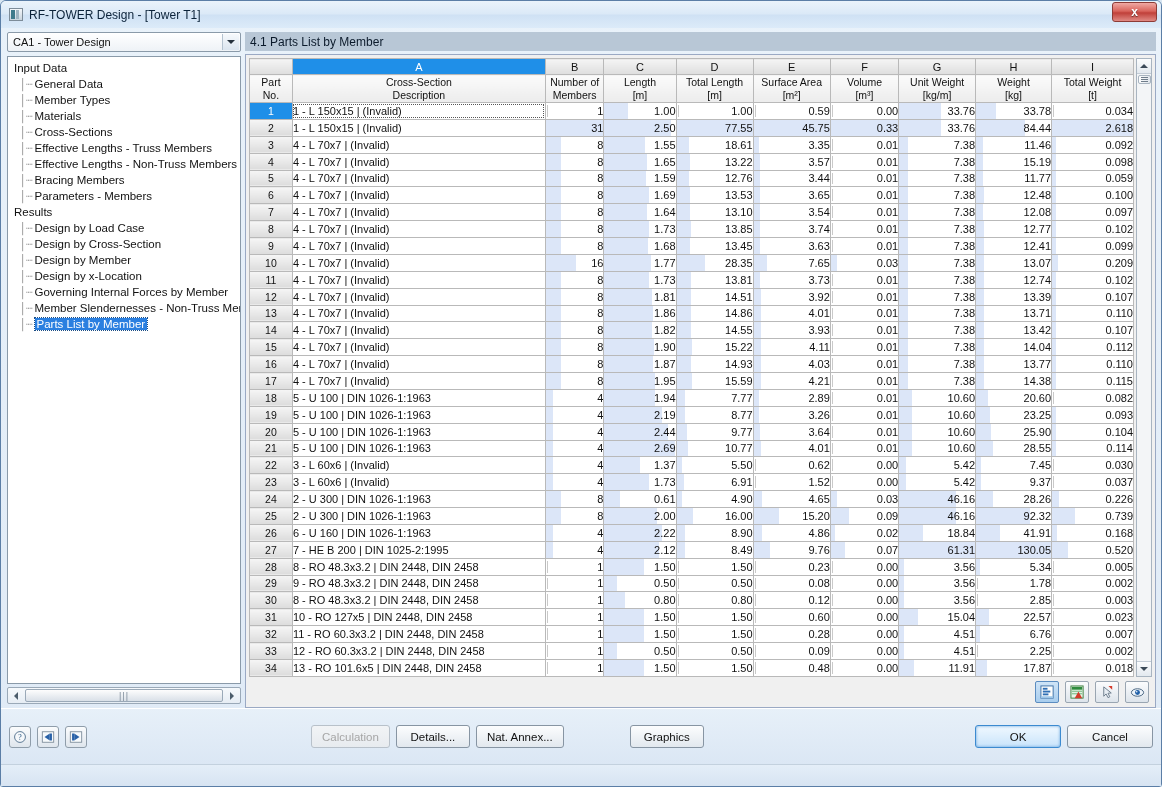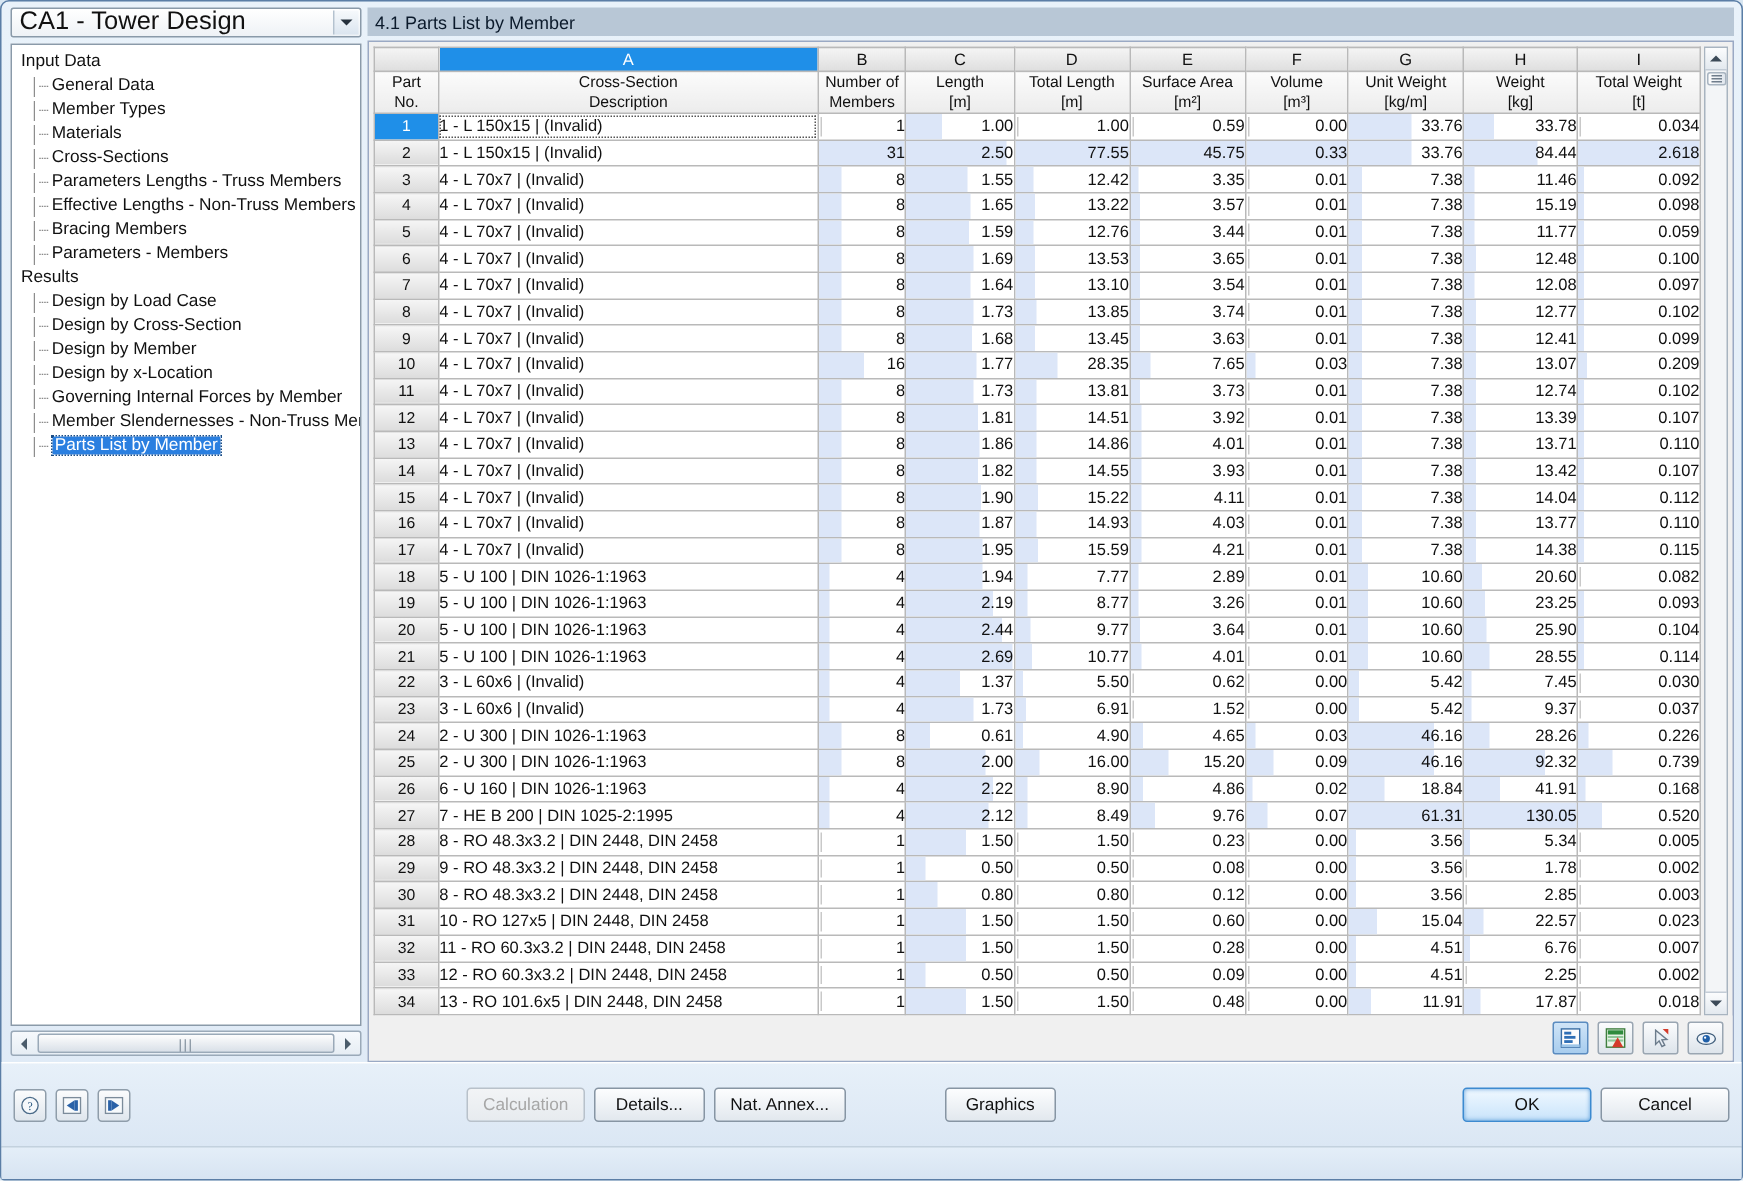--- a/index.html
+++ b/index.html
@@ -58,22 +58,22 @@
   }
   .menuitem{ padding:2px 9px; font-size:11.5px; color:#111; }
   
   .bodyarea{ flex:1 1 auto; display:flex; padding:4px 5px 0 6px; gap:4px; min-height:0;}
   
   .leftcol{ width:234px; flex:0 0 234px; display:flex; flex-direction:column; }
   .combo{
     height:20px; margin-bottom:4px;
     background:linear-gradient(180deg,#ffffff,#eef2f6);
     border:1px solid #8a9aa9; border-radius:2px;
-    display:flex; align-items:flex-end; position:relative; padding-left:5px;
-    font-size:17px; color:#111;
+    display:flex; align-items:center; position:relative; padding-left:5px;
+    font-size:11px; color:#111;
   }
   .combo .arrowbox{
     position:absolute; right:1px; top:1px; bottom:1px; width:17px;
     background:linear-gradient(180deg,#f6f9fc,#dbe5ef);
     border-left:1px solid #b4c2cf;
     display:flex;align-items:center;justify-content:center;
   }
   .caret-d{ width:0;height:0;border-left:4px solid transparent;border-right:4px solid transparent;border-top:4px solid #25313c; }
   .tree{
     flex:1 1 auto; background:#fff; border:1px solid #8a9aa9;
@@ -206,20 +206,27 @@
   .statusbar{
     height:22px; flex:0 0 22px; border-top:1px solid #c3d1de;
     background:linear-gradient(180deg,#e4eef8,#d7e4f2);
   }
 </style>
 </head>
 <body>
 
 <div class="window">
 
+  <div class="titlebar">
+    <div class="title-ico"></div>
+    <div class="title-text">RF-TOWER Design - [Tower T1]</div>
+    <div class="winbtns">
+      <div class="btn-close">x</div>
+    </div>
+  </div>
 
 
   <div class="bodyarea">
 
     <div class="leftcol">
       <div class="combo">
         <span>CA1 - Tower Design</span>
         <span class="arrowbox">
             <i class="caret-d"></i>
           </span>
@@ -239,21 +246,21 @@
           <div class="tnode child">
             <span class="dash">│┈</span>
             <span class="lbl">Materials</span>
           </div>
           <div class="tnode child">
             <span class="dash">│┈</span>
             <span class="lbl">Cross-Sections</span>
           </div>
           <div class="tnode child">
             <span class="dash">│┈</span>
-            <span class="lbl">Parameters Lengths - Truss Members</span>
+            <span class="lbl">Effective Lengths - Truss Members</span>
           </div>
           <div class="tnode child">
             <span class="dash">│┈</span>
             <span class="lbl">Effective Lengths - Non-Truss Members</span>
           </div>
           <div class="tnode child">
             <span class="dash">│┈</span>
             <span class="lbl">Bracing Members</span>
           </div>
           <div class="tnode child">
@@ -399,21 +406,21 @@
                   <td class="num"><div class="bar" style="width: 68px;"></div><span class="numtxt">0.33</span></td>
                   <td class="num"><div class="bar" style="width: 42px;"></div><span class="numtxt">33.76</span></td>
                   <td class="num"><div class="bar" style="width: 49px;"></div><span class="numtxt">84.44</span></td>
                   <td class="num"><div class="bar" style="width: 81px;"></div><span class="numtxt">2.618</span></td>
                 </tr>
                 <tr>
                   <td class="rowhdr">3</td>
                   <td class="desc">4 - L 70x7 | (Invalid)</td>
                   <td class="num"><div class="bar" style="width: 15px;"></div><span class="numtxt">8</span></td>
                   <td class="num"><div class="bar" style="width: 41px;"></div><span class="numtxt">1.55</span></td>
-                  <td class="num"><div class="bar" style="width: 12px;"></div><span class="numtxt">12.42</span></td>
+                  <td class="num"><div class="bar" style="width: 12px;"></div><span class="numtxt">18.61</span></td>
                   <td class="num"><div class="bar" style="width: 5px;"></div><span class="numtxt">3.35</span></td>
                   <td class="num"><div class="tick"></div><span class="numtxt">0.01</span></td>
                   <td class="num"><div class="bar" style="width: 9px;"></div><span class="numtxt">7.38</span></td>
                   <td class="num"><div class="bar" style="width: 7px;"></div><span class="numtxt">11.46</span></td>
                   <td class="num"><div class="bar" style="width: 4px;"></div><span class="numtxt">0.092</span></td>
                 </tr>
                 <tr>
                   <td class="rowhdr">4</td>
                   <td class="desc">4 - L 70x7 | (Invalid)</td>
                   <td class="num"><div class="bar" style="width: 15px;"></div><span class="numtxt">8</span></td>

